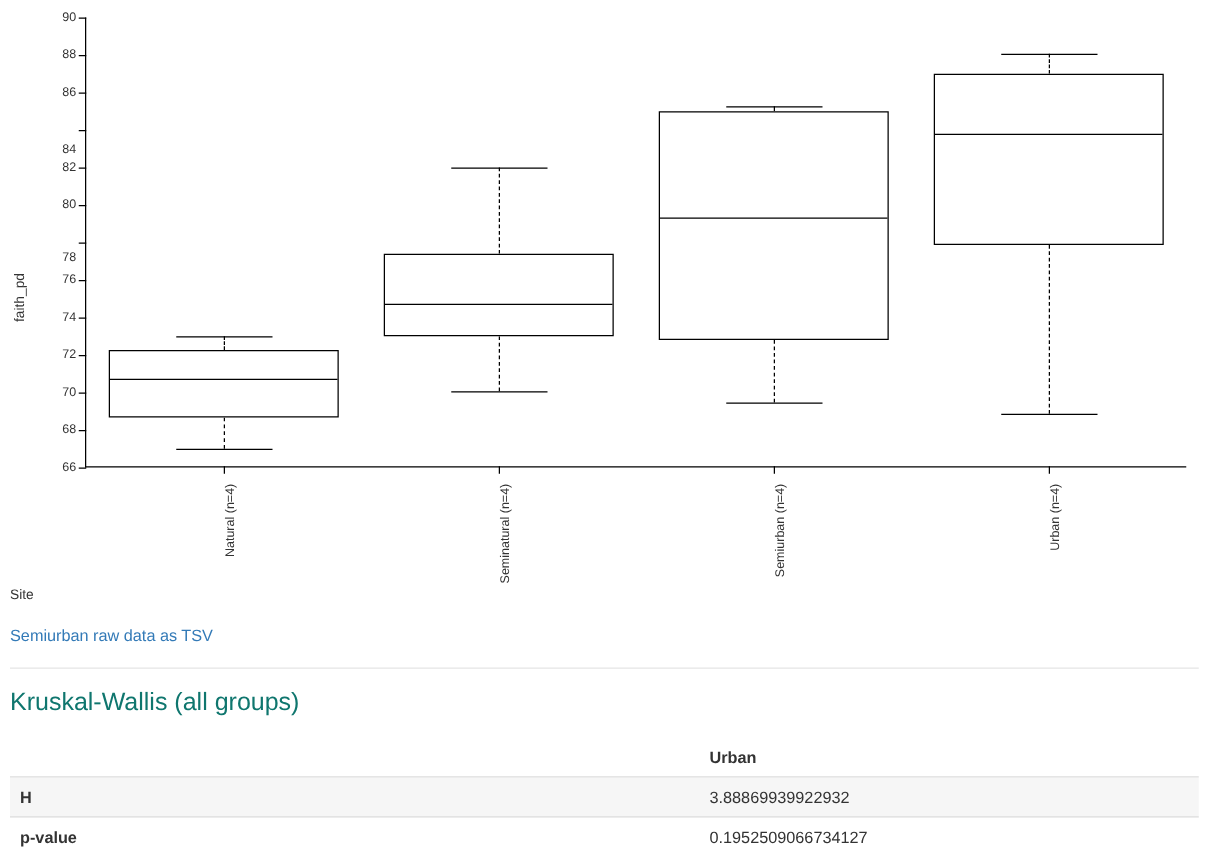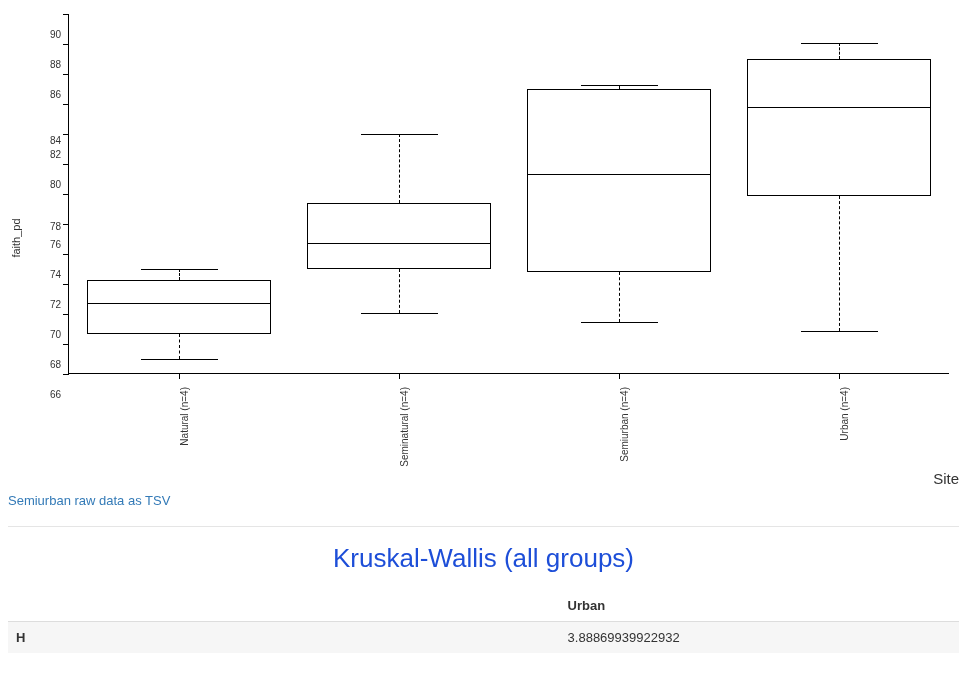--- a/index.html
+++ b/index.html
@@ -19,24 +19,24 @@
   .ylabel {
     position: absolute;
     left: 8px;
     top: 50%;
     transform: translate(-50%, -50%) rotate(-90deg);
     font-size: 11px;
     color: #333;
     transform-origin: center;
   }
   .xlabel {
-    text-align: right;
-    font-size: 15px;
+    text-align: left;
+    font-size: 11px;
     margin-top: -2px;
-    margin-bottom: 0;
+    margin-bottom: 13px;
   }
   .plot {
     position: absolute;
     left: 60px;
     right: 10px;
     top: 6px;
     height: 360px;
     border-left: 1px solid #000;
     border-bottom: 1px solid #000;
   }
@@ -45,21 +45,20 @@
     left: -6px;
     width: 6px;
     border-top: 1px solid #000;
   }
   .ytick-label {
     position: absolute;
     right: calc(100% + 8px);
     transform: translateY(-50%);
     font-size: 10px;
     color: #333;
-    margin-top: 20px;
   }
   .catlane { position: absolute; top:0; bottom:0; }
   .box {
     position: absolute;
     border: 1px solid #000;
     background: #fff;
   }
   .median {
     position: absolute;
     left: 0; right: 0;
@@ -96,25 +95,24 @@
     font-size: 13px;
     margin: 6px 0 14px 0;
     cursor: pointer;
   }
   hr.sep {
     border: none;
     border-top: 1px solid #e5e5e5;
     margin: 4px 0 16px 0;
   }
   h2.kw {
-    font-size: 26px;
+    font-size: 20px;
     font-weight: 400;
     margin: 8px 0 16px 0;
-    color: #1d4ed8;
-    text-align: center;
+    color: #0f766e;
   }
   table.results {
     width: 100%;
     border-collapse: collapse;
     font-size: 13px;
   }
   table.results th, table.results td {
     text-align: left;
     padding: 8px 8px;
     border-top: 1px solid #ddd;
@@ -222,17 +220,21 @@
     <tr>
       <th class="rowhead"></th>
       <th>Urban</th>
     </tr>
   </thead>
   <tbody id="kw-body">
       <tr>
         <th class="rowhead">H</th>
         <td>3.88869939922932</td>
       </tr>
+      <tr>
+        <th class="rowhead">p-value</th>
+        <td>0.1952509066734127</td>
+      </tr>
     </tbody>
 </table>
 
 
 
 
 </body></html>

